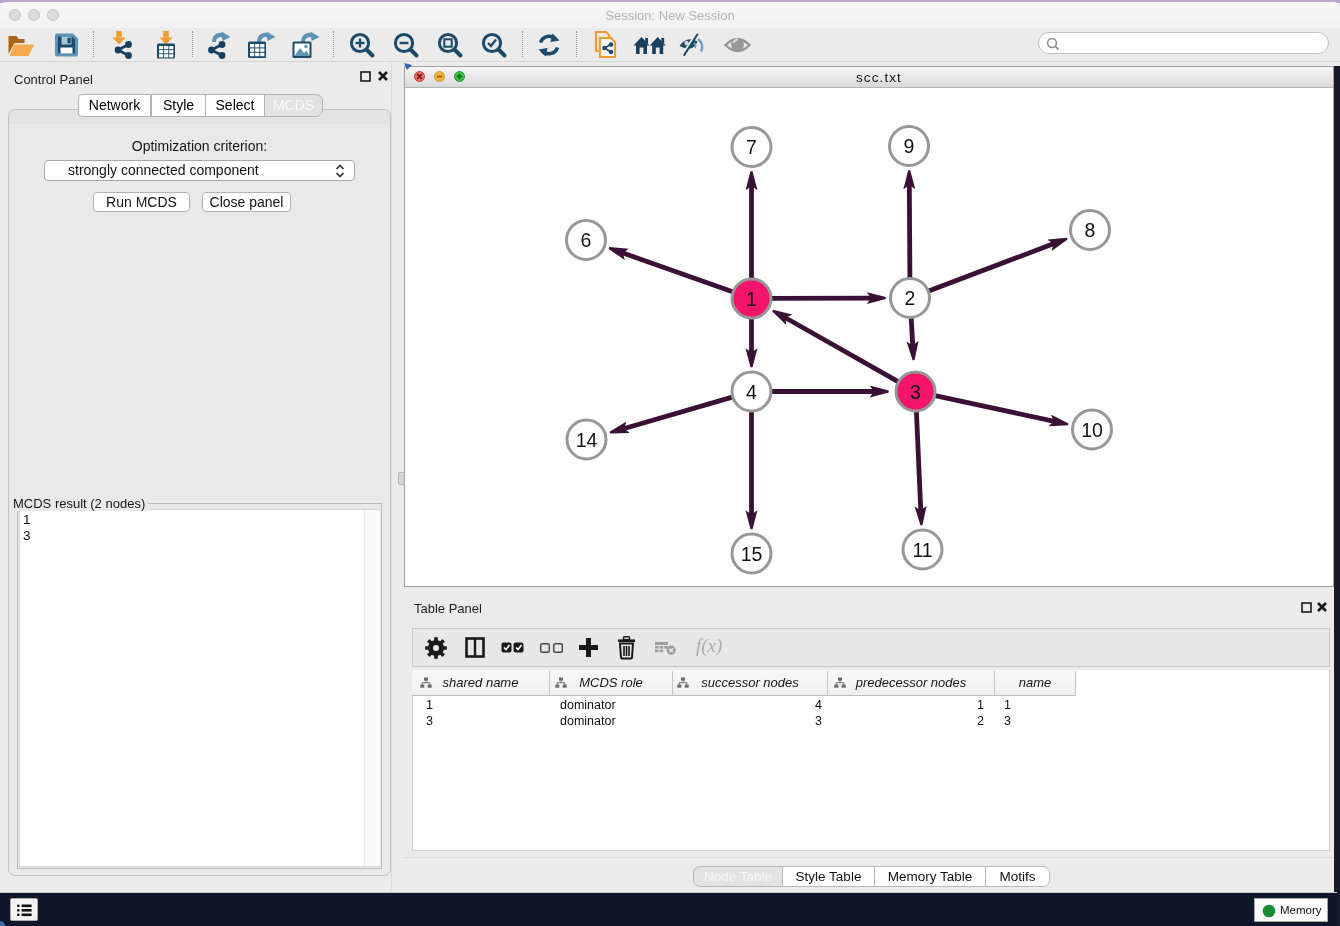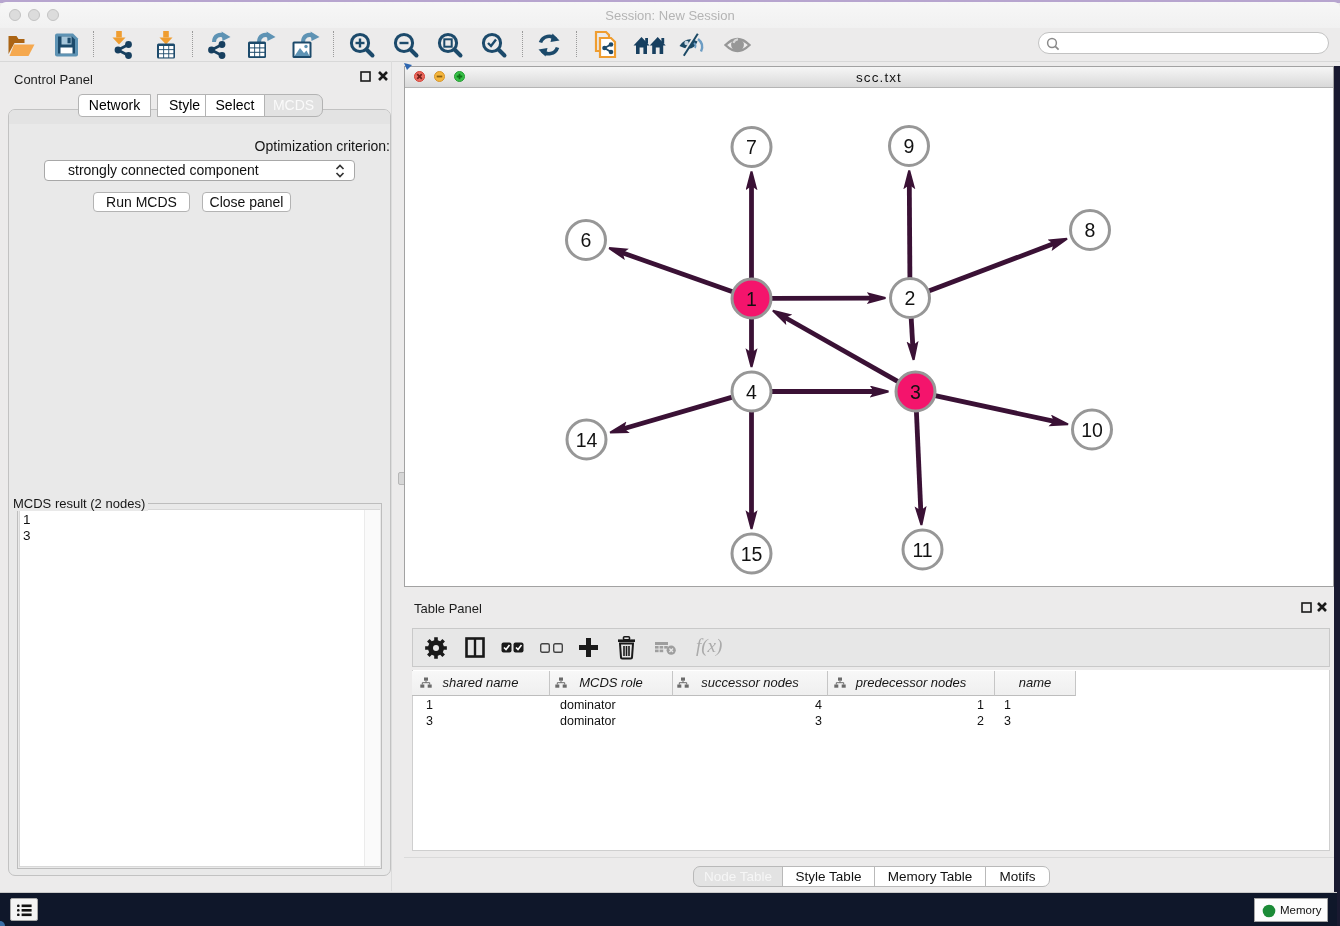--- a/index.html
+++ b/index.html
@@ -18,21 +18,21 @@
 #searchbox{position:absolute;left:1038px;top:4px;width:291px;height:22px;background:#fff;
  border:1px solid #c2c2c2;border-radius:12px;box-sizing:border-box;}
 
 #cpanel-head{left:0;top:61px;width:398px;height:32px;}
 #cpanel-title{left:14px;top:11px;font-size:13px;color:#1d1d1d;}
 #cp-box{left:8px;top:109px;width:383px;height:767px;background:#e9e9e9;
  border:1px solid #c2c2c2;border-radius:7px;box-sizing:border-box;}
 #cp-band{left:9px;top:110px;width:381px;height:14px;background:#e3e3e3;border-radius:6px 6px 0 0;}
 .tab{position:absolute;top:94px;height:23px;box-sizing:border-box;background:#fff;
  border:1px solid #b3b3b3;font-size:14px;color:#000;text-align:center;line-height:21px;}
-#optlabel{left:9px;top:138px;width:381px;text-align:right;font-size:14px;color:#151515;}
+#optlabel{left:9px;top:138px;width:381px;text-align:center;font-size:14px;color:#151515;}
 #combo{left:44px;top:160px;width:311px;height:21px;background:#fff;border:1px solid #a8a8a8;
  border-radius:4px;box-sizing:border-box;font-size:14px;color:#111;line-height:19px;padding-left:23px;}
 .btn{position:absolute;top:192px;height:20px;background:#fff;border:1px solid #b3b3b3;
  border-radius:4px;box-sizing:border-box;font-size:14px;color:#111;text-align:center;line-height:18px;}
 #fieldset{left:17px;top:503px;width:365px;height:366px;border:1px solid #bdbdbd;box-sizing:border-box;}
 #fslegend{left:10px;top:496px;font-size:13px;color:#161616;background:#e9e9e9;padding:0 3px;}
 #fswhite{left:19px;top:509px;width:361px;height:358px;background:#fff;border:1px solid #d8d8d8;box-sizing:border-box;}
 #fsscroll{left:364px;top:510px;width:15px;height:356px;background:#fafafa;border-left:1px solid #ebebeb;}
 #fsitems{left:23px;top:512px;font-size:13.5px;color:#111;line-height:16px;}
 #cp-edge{left:391px;top:61px;width:1px;height:830px;background:#dcdcdc;}
@@ -253,21 +253,21 @@
   <svg class="abs" style="left:360px;top:10px" width="11" height="11">
       <rect x="1" y="1" width="9" height="9" fill="none" stroke="#1a1a1a" stroke-width="1.6"></rect>
     </svg>
   <svg class="abs" style="left:377px;top:9px" width="12" height="12">
       <path d="M2,2 L10,10 M10,2 L2,10" stroke="#1a1a1a" stroke-width="2.6"></path>
     </svg>
 </div>
 <div class="abs" id="cp-box"></div>
 <div class="abs" id="cp-band"></div>
 <div class="tab" style="left:78px;width:73px;border-radius:4px 0 0 4px;">Network</div>
-<div class="tab" style="left:157px;width:55px;">Style</div>
+<div class="tab" style="left:151px;width:55px;">Style</div>
 <div class="tab" style="left:205px;width:60px;">Select</div>
 <div class="tab" style="left:264px;width:59px;background:#e2e2e2;color:#fafafa;border-radius:0 7px 7px 0;">MCDS</div>
 <div class="abs" id="optlabel">Optimization criterion:</div>
 <div class="abs" id="combo">strongly connected component
   <svg style="position:absolute;right:9px;top:3px" width="10" height="14" viewBox="0 0 10 14">
    <path d="M1.5,5 L5,1.5 L8.5,5" fill="none" stroke="#333" stroke-width="1.7"></path>
    <path d="M1.5,9 L5,12.5 L8.5,9" fill="none" stroke="#333" stroke-width="1.7"></path>
     </svg>
 </div>
 <div class="btn" style="left:93px;width:97px;">Run MCDS</div>

